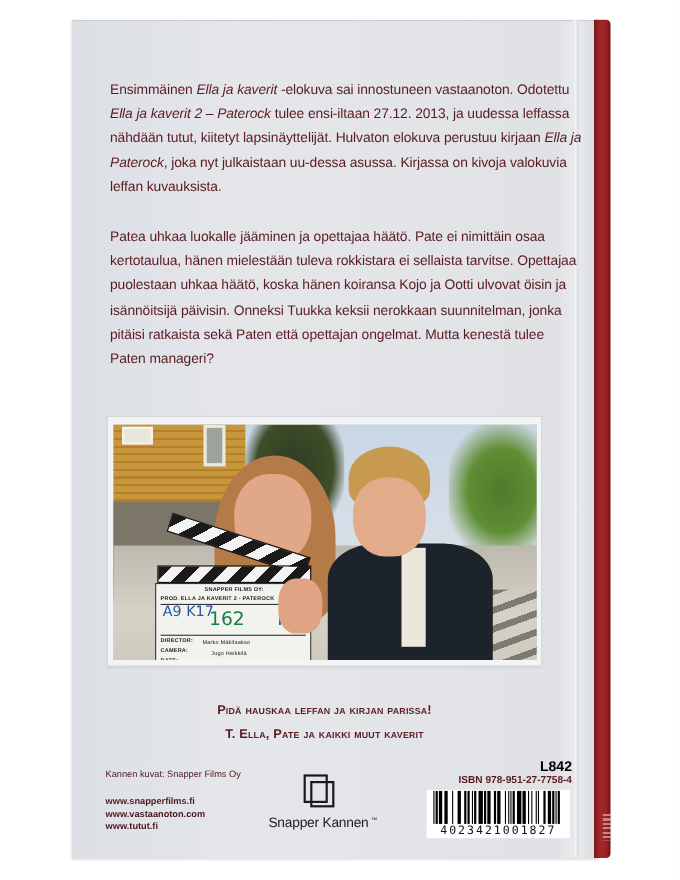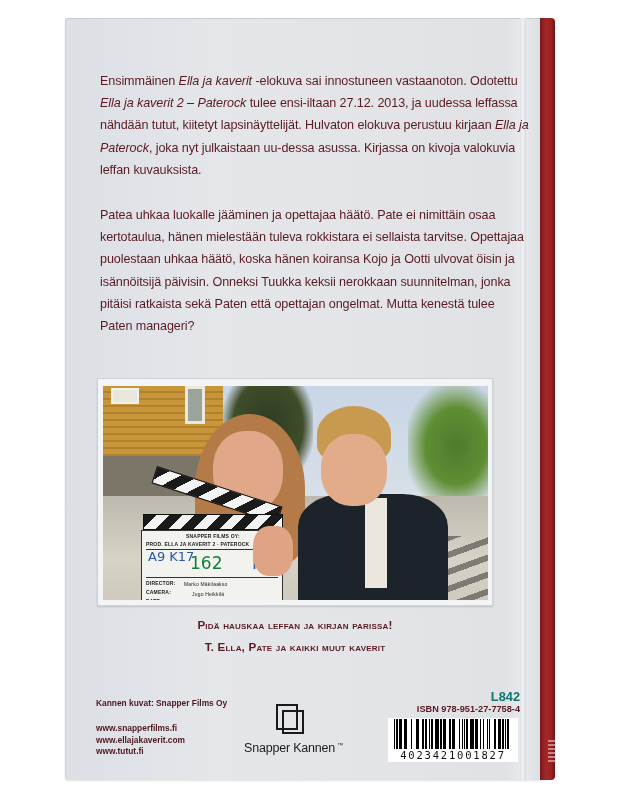--- a/index.html
+++ b/index.html
@@ -73,35 +73,35 @@
   .photo .clap-board { position:absolute; left:38px; top:144px; width:142px; height:74px; background:#f2f2ee; border:1px solid #333; }
   .photo .clap-board .line { position:absolute; left:4px; right:4px; height:1px; background:#333; }
   .photo .clap-board .t { position:absolute; font-size:5px; font-weight:bold; color:#222; letter-spacing:0.2px; }
   .photo .clap-board .scene { position:absolute; left:48px; top:22px; font-size:17px; color:#15803d; font-family:"DejaVu Sans", sans-serif; }
   .photo .clap-board .take { position:absolute; left:110px; top:22px; font-size:17px; color:#2a55a8; font-family:"DejaVu Sans", sans-serif; }
   .photo .clap-board .roll { position:absolute; left:6px; top:20px; font-size:13px; color:#2a55a8; font-family:"DejaVu Sans", sans-serif; line-height:12px; }
   .photo .hand { position:absolute; left:150px; top:140px; width:40px; height:50px; border-radius:40%; background:#e0a485; }
 
   .closing {
     position: absolute; left: 0; width: 618px; text-align: center;
-    color: #5a1a22; font-weight: bold; font-size: 11.6px; font-variant: small-caps; letter-spacing: 0.2px;
+    color: #5a1a22; font-weight: bold; font-size: 11.6px; font-variant: small-caps; letter-spacing: 0.2px; margin-top: 21px;
   }
   .c1 { top: 618px; left: 0; width: 590px; }
   .c2 { top: 640px; left: 0; width: 590px; }
 
-  .credits { position:absolute; left:96px; top:698px; color:#4d1820; font-weight:bold; font-size:8.4px; }
+  .credits { position:absolute; left:96px; top:698px; color:#4d1820; font-weight:normal; font-size:8.4px; }
   .links { position:absolute; left:96px; top:723px; color:#4d1820; font-weight:bold; font-size:8.4px; line-height:11.6px; }
 
   .logo { position:absolute; left:272px; top:700px; width:42px; height:36px; }
   .logo .b1 { position:absolute; left:4px; top:4px; width:22px; height:26px; border:2px solid #1a1a1a; }
   .logo .b2 { position:absolute; left:10px; top:10px; width:22px; height:24px; border:2px solid #1a1a1a; background:transparent; }
   .logo-text { position:absolute; left:244px; top:741px; font-size:12.5px; color:#1d1d1d; letter-spacing:-0.2px; }
   .logo-tm { font-size:6px; vertical-align: super; margin-left:2px; }
 
-  .code { position:absolute; left:470px; top:689px; width:50px; text-align:right; color:#0f766e; font-weight:bold; font-size:12.8px; }
+  .code { position:absolute; left:470px; top:689px; width:50px; text-align:right; color:#000000; font-weight:bold; font-size:12.8px; }
   .isbn { position:absolute; left:390px; top:704px; width:130px; text-align:right; color:#5a1a22; font-weight:bold; font-size:9.2px; }
   .barcode { position:absolute; left:388px; top:718px; width:130px; height:44px; background:#ffffff; }
   .bars { position:absolute; left:6px; top:1px; width:116px; height:32px; display:flex; align-items:stretch; }
   .bars span { display:block; height:100%; background:#000; }
   .barnum { position:absolute; left:0; top:31px; width:130px; text-align:center; font-family:"DejaVu Sans Mono", monospace; font-size:10.5px; letter-spacing:1.8px; color:#111; background:#fff; line-height:12px; }
 </style>
 </head>
 <body>
 
 <div class="cover"></div>
@@ -151,21 +151,21 @@
   </div>
   <div class="hand"></div>
 </div>
 
 <div class="closing c1">Pidä hauskaa leffan ja kirjan parissa!</div>
 <div class="closing c2">T. Ella, Pate ja kaikki muut kaverit</div>
 
 <div class="credits">Kannen kuvat: Snapper Films Oy</div>
 <div class="links">
   <div>www.snapperfilms.fi</div>
-  <div>www.ellajakaverit.com</div>
+  <div>www.vastaanoton.com</div>
   <div>www.tutut.fi</div>
 </div>
 
 <div class="logo">
   <div class="b1"></div>
   <div class="b2"></div>
 </div>
 <div class="logo-text">
   <span>Snapper Kannen</span><span class="logo-tm">™</span>
 </div>

